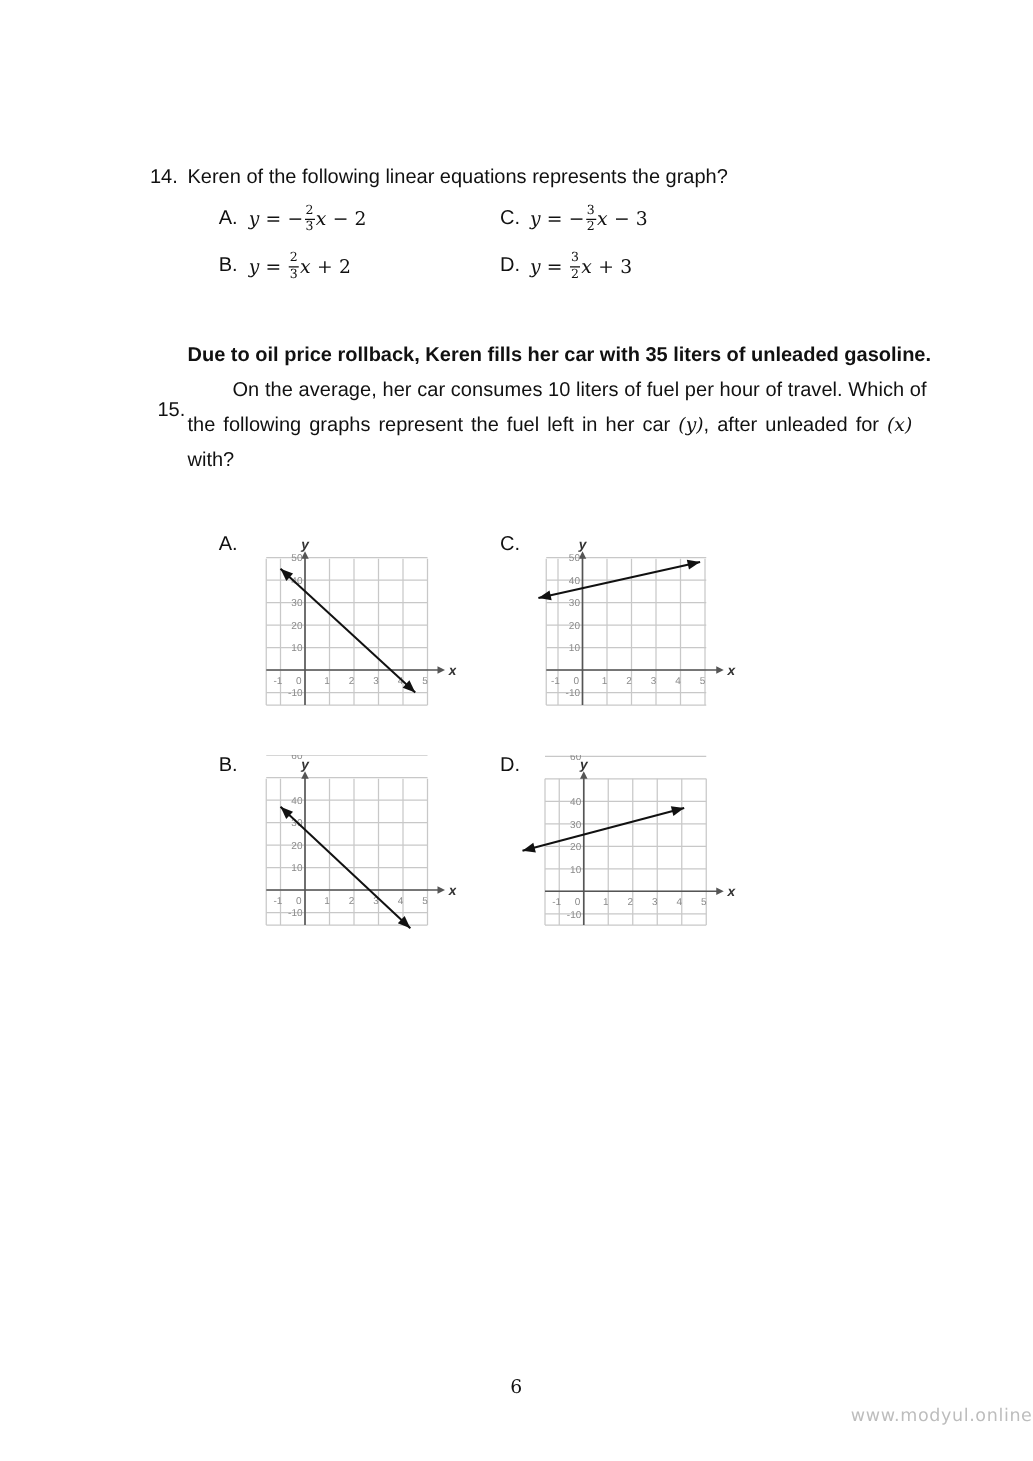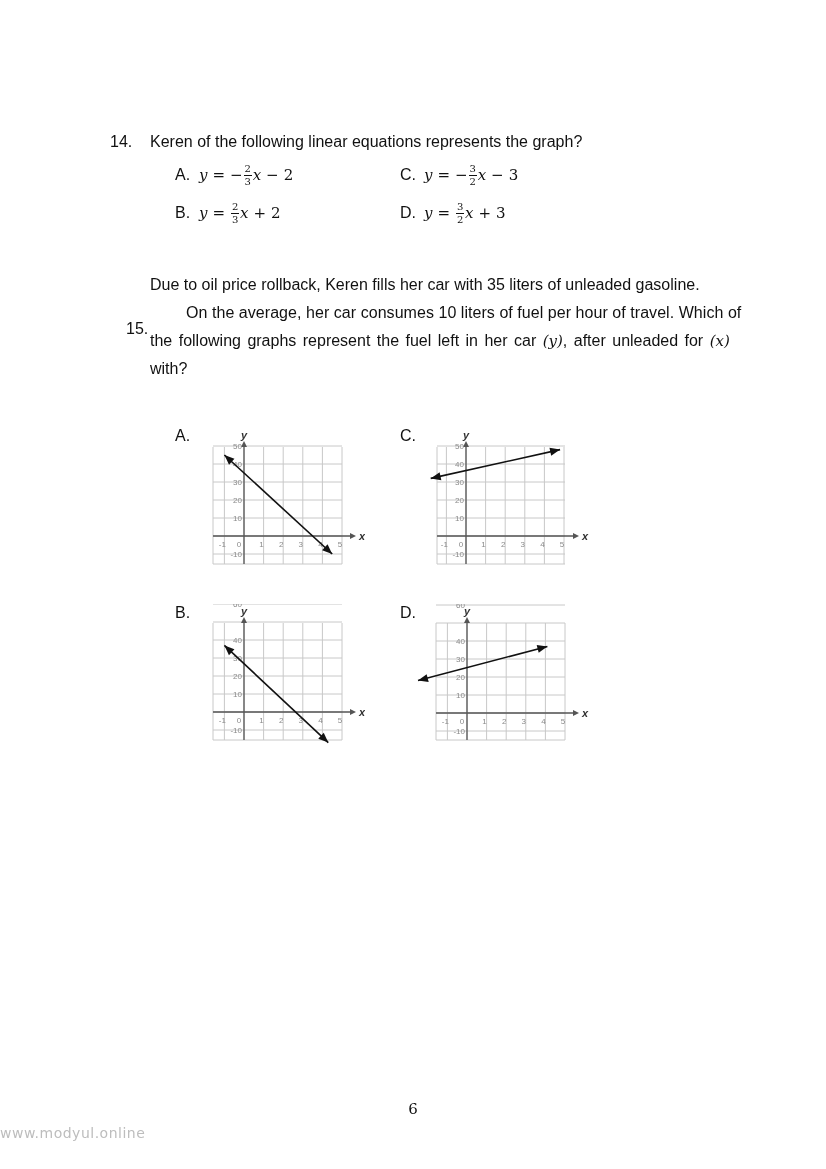--- a/index.html
+++ b/index.html
@@ -14,21 +14,21 @@
           font-family:"DejaVu Serif", serif; font-size:10px; line-height:10px; margin:0 1px; }
   .frac .bar { border-top:1px solid #111; width:8px; height:0; margin:1px 0; }
   .graph-lbl { font-size:16px; }
   svg text { font-family:"Liberation Sans", sans-serif; }
   .footer-num { font-family:"DejaVu Serif", serif; font-size:15px; color:#111; }
   .footer-url { font-family:"DejaVu Sans", sans-serif; font-size:14px; color:#bdbdbd; letter-spacing:0.5px; }
 </style>
 </head>
 <body>
 
-<div class="abs q-text" style="left:110px; top:127px;text-align:center;">14.</div>
+<div class="abs q-text" style="left:120px; top:127px;text-align:center;">14.</div>
 <div class="abs q-text" style="left:150px; top:127px;">Keren of the following linear equations represents the graph?</div>
 
 <div class="abs" style="left:175px; top:160px; display:flex; align-items:center; height:30px;">
   <span class="choice-lbl" style="width:24px;">A.</span>
   <span class="math">y</span>
   <span class="mrm" style="margin:0 5px;">=</span>
   <span class="mrm">−</span>
   <span class="frac">
       <span>2</span>
       <span class="bar"></span>
@@ -76,21 +76,21 @@
       <span>3</span>
       <span class="bar"></span>
       <span>2</span>
     </span>
   <span class="math">x</span>
   <span class="mrm" style="margin:0 5px;">+</span>
   <span class="mrm">3</span>
 </div>
 
 <div class="abs q-text" style="left:126px; top:270px;margin-top:44px;">15.</div>
-<div class="abs q-text" style="left:150px; top:270px; width:580px; white-space:nowrap;">Due to oil price rollback, Keren fills her car with 35 liters of unleaded gasoline.</div>
+<div class="abs q-text" style="left:150px; top:270px; width:580px; white-space:nowrap;font-weight:bold;">Due to oil price rollback, Keren fills her car with 35 liters of unleaded gasoline.</div>
 <div class="abs q-text" style="left:150px; top:298px; white-space:nowrap; letter-spacing:0.05px;margin-left:36px;">On the average, her car consumes 10 liters of fuel per hour of travel. Which of</div>
 <div class="abs q-text" style="left:150px; top:326px; white-space:nowrap; word-spacing:2px;">
   <span>the following graphs represent the fuel left in her car</span>
   <span class="math">(y)</span><span>,</span>
   <span>after unleaded for</span>
   <span class="math">(x)</span>
 </div>
 <div class="abs q-text" style="left:150px; top:354px;">with?</div>
 
 <div class="abs graph-lbl" style="left:175px; top:427px;">A.</div>
@@ -279,13 +279,13 @@
         <text x="55" y="58" text-anchor="end">30</text>
         <text x="55" y="40" text-anchor="end">40</text>
         <text x="55" y="4" text-anchor="end">60</text>
       </g>
       <line x1="8" y1="76.6" x2="137.36" y2="42.39999999999999" stroke="#111" stroke-width="1.6"></line>
       <polygon points="137.36,42.39999999999999 128.71455215482013,48.82310139701019 126.66977818313859,41.08883353219366" fill="#111"></polygon>
       <polygon points="8,76.6 16.645447845179888,70.1768986029898 18.69022181686144,77.91116646780632" fill="#111"></polygon>
     </svg></div>
 
 <div class="abs footer-num" style="left:0; width:826px; text-align:center; top:1100px;">6</div>
-<div class="abs footer-url" style="left:0; width:826px; text-align:left; top:1125px;">www.modyul.online</div>
+<div class="abs footer-url" style="left:0; width:826px; text-align:right; top:1125px;">www.modyul.online</div>
 
 </body></html>

